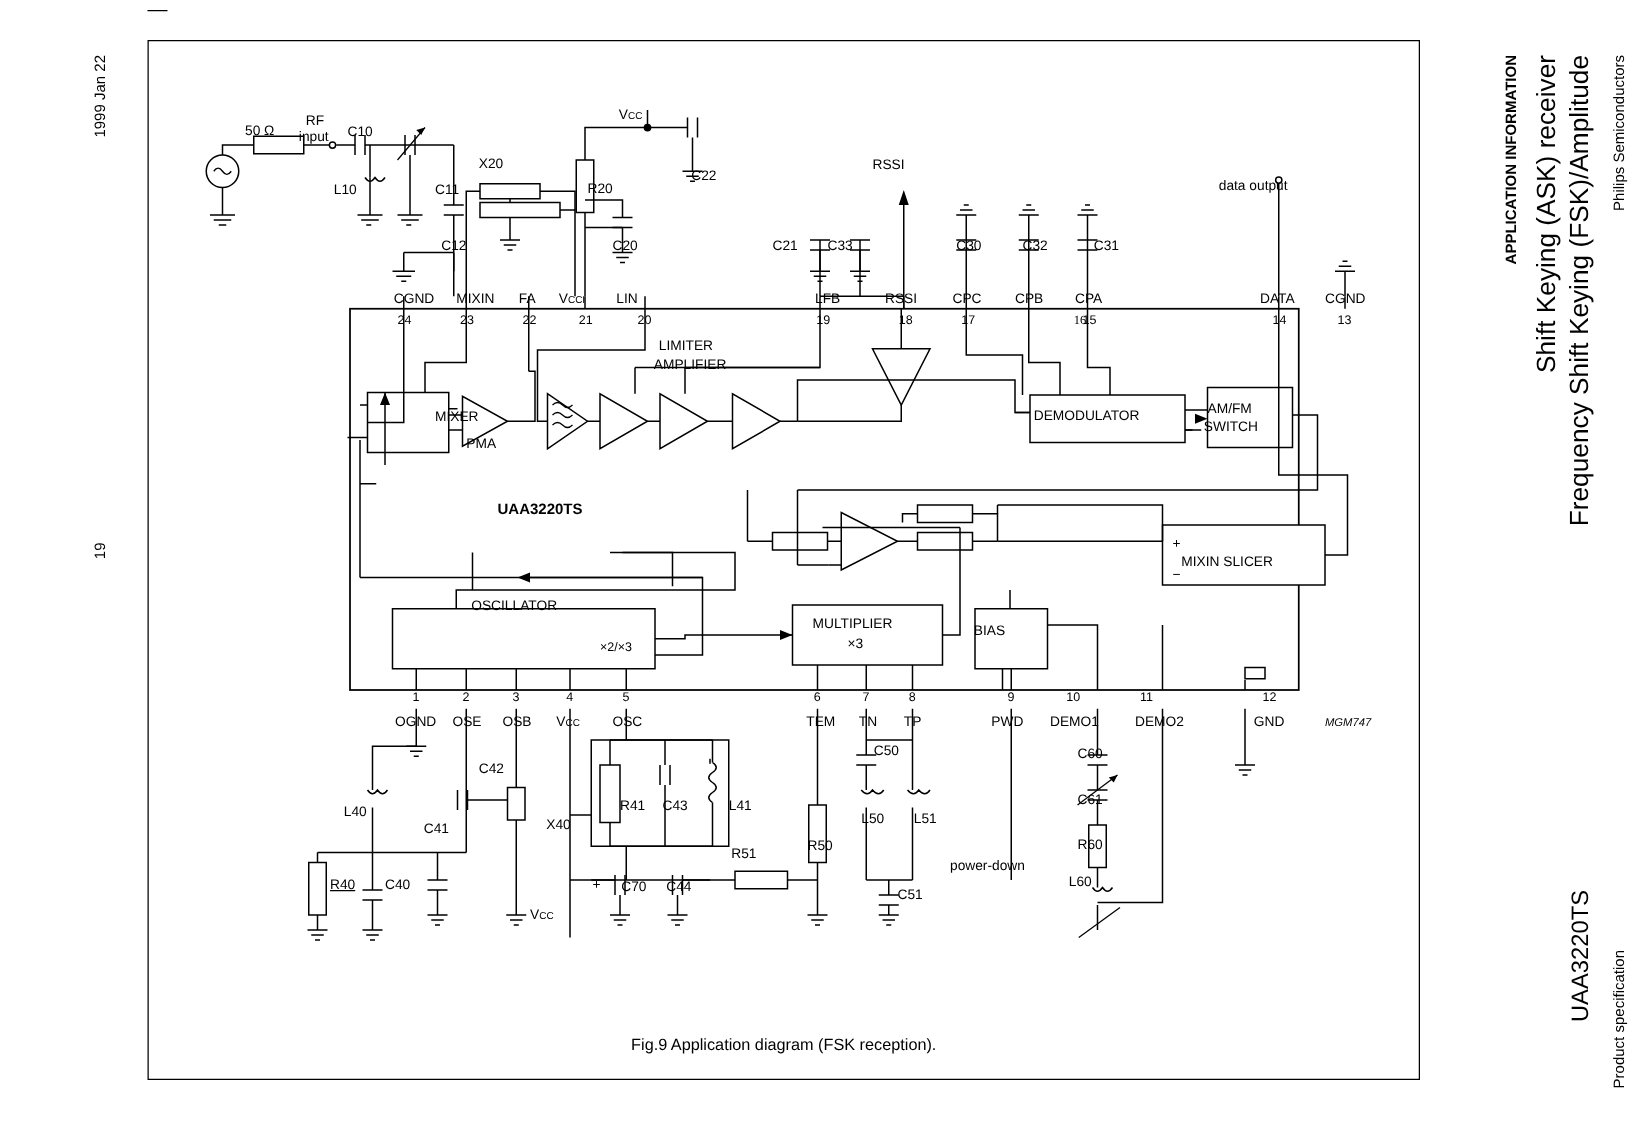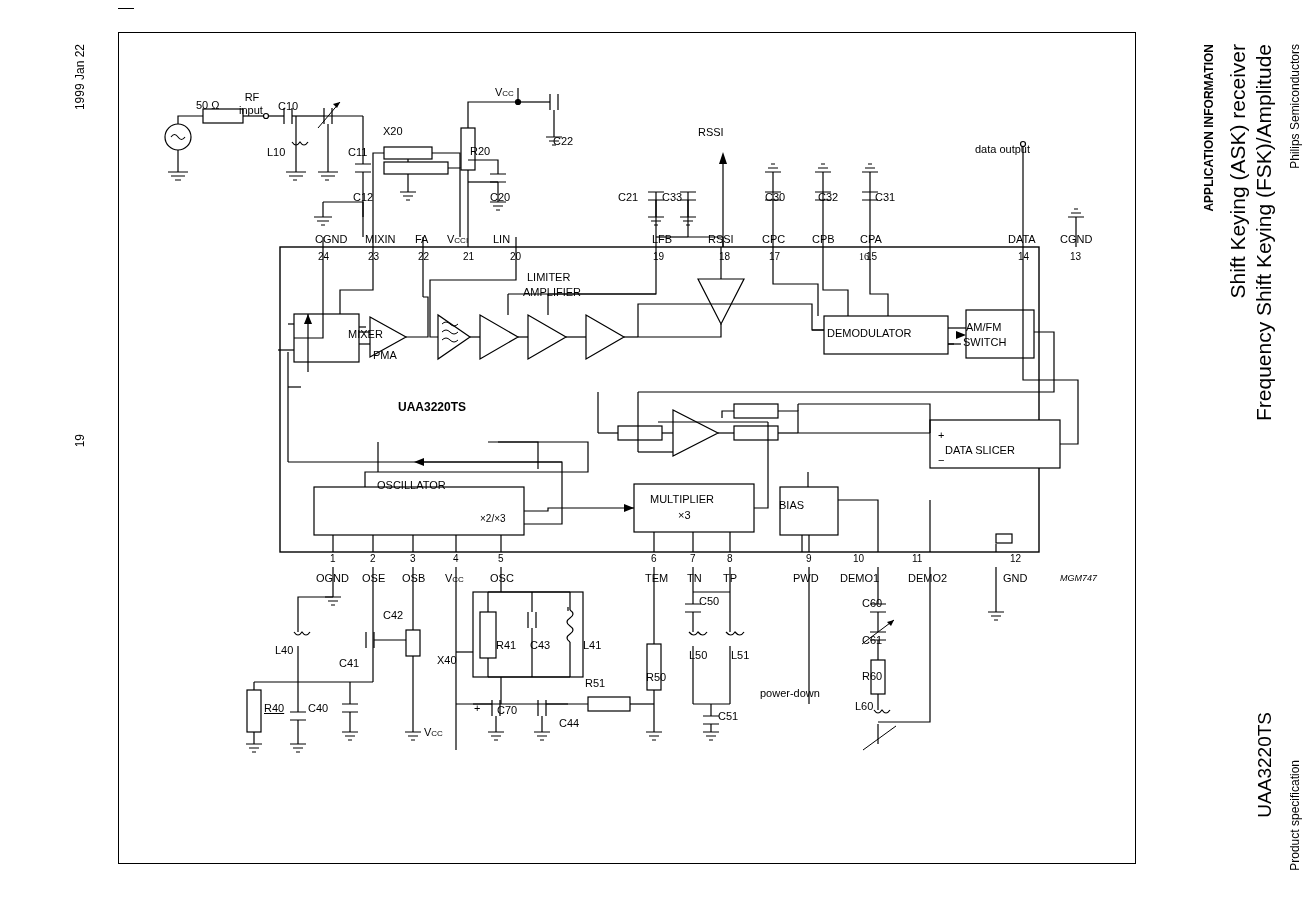--- a/index.html
+++ b/index.html
@@ -420,21 +420,21 @@
   <div class="abs pin-num" style="left:1018px;top:251px;">14</div>
   <div class="abs pin-num" style="left:1070px;top:251px;">13</div>
 
   <div class="abs lbl bold" style="left:300px;top:329px;font-weight:normal;margin-left:48px;">MIXER</div>
   <div class="abs lbl" style="left:373px;top:350px;">PMA</div>
   <div class="abs lbl" style="left:527px;top:272px;">LIMITER</div>
   <div class="abs lbl" style="left:523px;top:287px;">AMPLIFIER</div>
   <div class="abs lbl" style="left:827px;top:328px;">DEMODULATOR</div>
   <div class="abs lbl" style="left:966px;top:322px;">AM/FM</div>
   <div class="abs lbl" style="left:963px;top:337px;">SWITCH</div>
-  <div class="abs lbl" style="left:945px;top:445px;">DATA SLICER</div>
+  <div class="abs lbl" style="left:945px;top:445px;">MIXIN SLICER</div>
   <div class="abs lbl" style="left:938px;top:430px;">+</div>
   <div class="abs lbl" style="left:938px;top:455px;">−</div>
   <div class="abs lbl" style="left:377px;top:480px;">OSCILLATOR</div>
   <div class="abs lbl-sm" style="left:480px;top:513px;">×2/×3</div>
   <div class="abs lbl" style="left:650px;top:494px;">MULTIPLIER</div>
   <div class="abs lbl" style="left:678px;top:510px;">×3</div>
   <div class="abs lbl" style="left:779px;top:500px;">BIAS</div>
 
   <div class="abs bold" style="left:398px;top:400px;font-size:12px;">UAA3220TS</div>
 
@@ -470,32 +470,33 @@
   <div class="abs lbl" style="left:383px;top:610px;">C42</div>
   <div class="abs lbl" style="left:339px;top:658px;">C41</div>
   <div class="abs lbl" style="left:308px;top:703px;">C40</div>
   <div class="abs lbl" style="left:264px;top:703px;text-decoration:underline;">R40</div>
   <div class="abs lbl" style="left:437px;top:655px;">X40</div>
 
   <div class="abs lbl" style="left:496px;top:640px;">R41</div>
   <div class="abs lbl" style="left:530px;top:640px;">C43</div>
   <div class="abs lbl" style="left:570px;top:640px;padding-left:13px;">L41</div>
   <div class="abs lbl" style="left:497px;top:705px;">C70</div>
-  <div class="abs lbl" style="left:559px;top:705px;margin-top:13px;">C44</div>
+  <div class="abs lbl" style="left:533px;top:705px;">C44</div>
   <div class="abs lbl" style="left:585px;top:678px;">R51</div>
   <div class="abs lbl" style="left:474px;top:703px;">+</div>
 
   <div class="abs lbl" style="left:646px;top:672px;">R50</div>
   <div class="abs lbl" style="left:699px;top:596px;">C50</div>
   <div class="abs lbl" style="left:689px;top:650px;">L50</div>
   <div class="abs lbl" style="left:731px;top:650px;">L51</div>
   <div class="abs lbl" style="left:718px;top:711px;">C51</div>
 
   <div class="abs lbl" style="left:862px;top:598px;">C60</div>
   <div class="abs lbl" style="left:862px;top:635px;">C61</div>
   <div class="abs lbl" style="left:862px;top:671px;">R60</div>
   <div class="abs lbl" style="left:855px;top:701px;">L60</div>
 
   <div class="abs lbl" style="left:760px;top:688px;">power-down</div>
   <div class="abs lbl" style="left:424px;top:727px;">V<span style="font-size:8px;">CC</span></div>
 
+  <div class="abs" style="left:118px;top:828px;width:1018px;text-align:center;font-size:13px;">Fig.9  Application diagram (FSK reception).</div>
 
 </div>
 
 </body></html>

